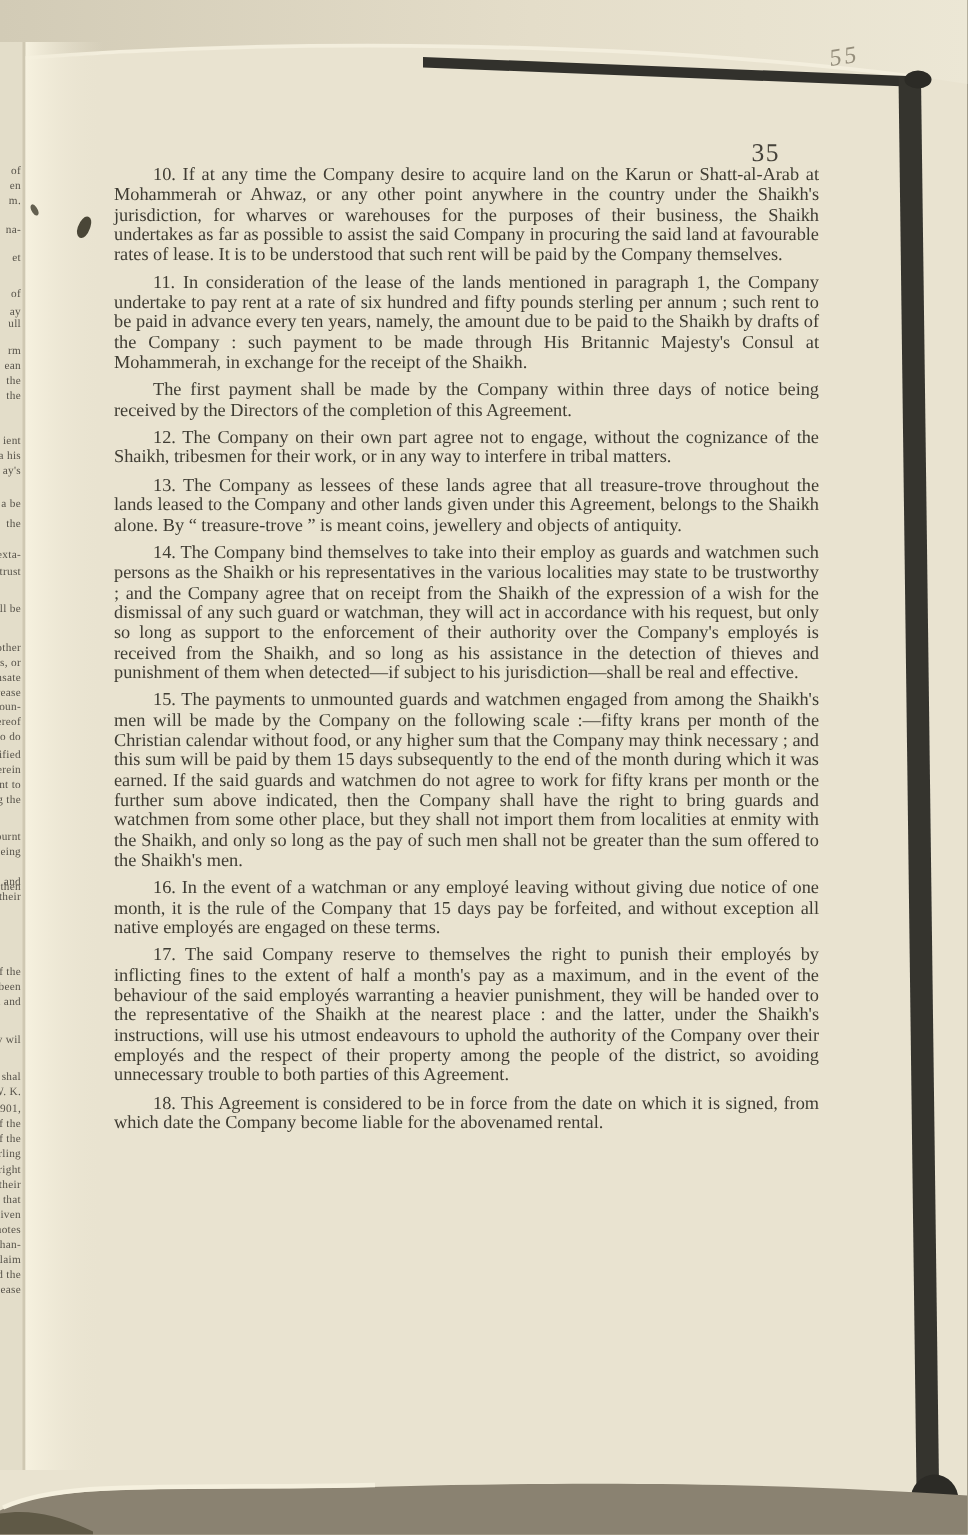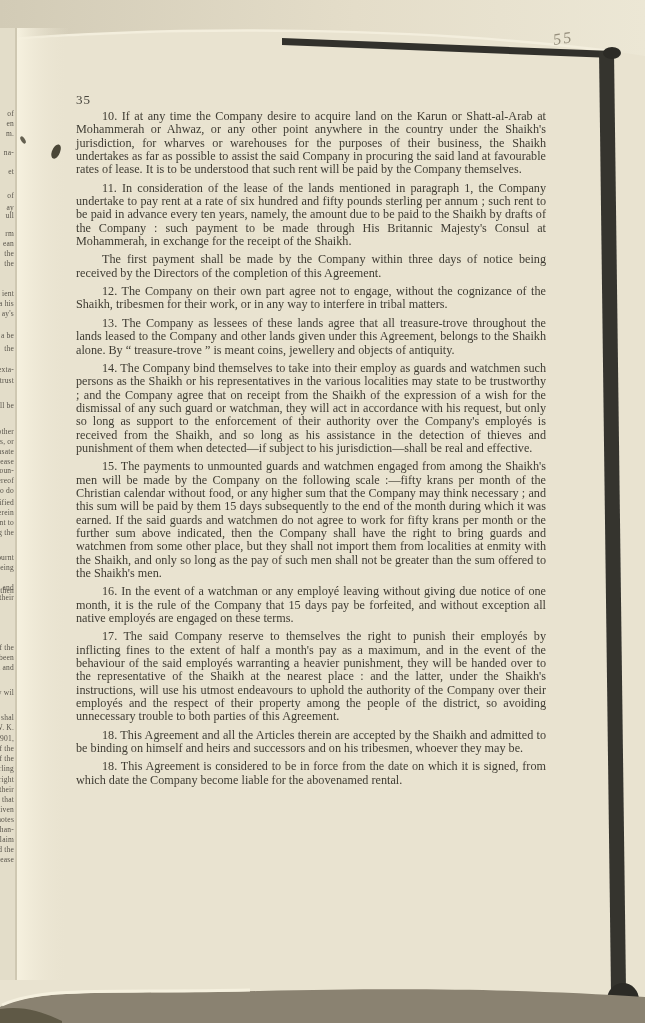--- a/index.html
+++ b/index.html
@@ -12,21 +12,21 @@
   
   .edge-strip{position:absolute;left:0;top:0;width:15px;height:894px;}
   .frag{
     position:absolute;right:1px;white-space:nowrap;
     font-size:7.5px;line-height:8px;color:#57534a;
     letter-spacing:0.2px;
   }
 
   .page-number{
     position:absolute;left:76px;top:92px;width:444px;
-    text-align:left;font-size:13px;color:#45423a;letter-spacing:1px;
+    text-align:right;font-size:17px;color:#45423a;letter-spacing:1px;
   }
   .folio{
     position:absolute;left:553px;top:28px;width:40px;
     font-size:16px;font-style:italic;color:#958e7c;
     transform:rotate(-9deg);letter-spacing:2px;
   }
 
   .content{
     position:absolute;left:76px;top:110px;width:470px;
     color:#3f3c33;font-size:12.2px;line-height:13.35px;
@@ -145,17 +145,16 @@
   <div class="content">
       <p>10. If at any time the Company desire to acquire land on the Karun or Shatt-al-Arab at Mohammerah or Ahwaz, or any other point anywhere in the country under the Shaikh's jurisdiction, for wharves or warehouses for the purposes of their business, the Shaikh undertakes as far as possible to assist the said Company in procuring the said land at favourable rates of lease. It is to be understood that such rent will be paid by the Company themselves.</p>
       <p>11. In consideration of the lease of the lands mentioned in paragraph 1, the Company undertake to pay rent at a rate of six hundred and fifty pounds sterling per annum ; such rent to be paid in advance every ten years, namely, the amount due to be paid to the Shaikh by drafts of the Company : such payment to be made through His Britannic Majesty's Consul at Mohammerah, in exchange for the receipt of the Shaikh.</p>
       <p>The first payment shall be made by the Company within three days of notice being received by the Directors of the completion of this Agreement.</p>
       <p>12. The Company on their own part agree not to engage, without the cognizance of the Shaikh, tribesmen for their work, or in any way to interfere in tribal matters.</p>
       <p>13. The Company as lessees of these lands agree that all treasure-trove throughout the lands leased to the Company and other lands given under this Agreement, belongs to the Shaikh alone.  By “ treasure-trove ” is meant coins, jewellery and objects of antiquity.</p>
       <p>14. The Company bind themselves to take into their employ as guards and watchmen such persons as the Shaikh or his representatives in the various localities may state to be trustworthy ; and the Company agree that on receipt from the Shaikh of the expression of a wish for the dismissal of any such guard or watchman, they will act in accordance with his request, but only so long as support to the enforcement of their authority over the Company's employés is received from the Shaikh, and so long as his assistance in the detection of thieves and punishment of them when detected—if subject to his jurisdiction—shall be real and effective.</p>
       <p>15. The payments to unmounted guards and watchmen engaged from among the Shaikh's men will be made by the Company on the following scale :—fifty krans per month of the Christian calendar without food, or any higher sum that the Company may think necessary ; and this sum will be paid by them 15 days subsequently to the end of the month during which it was earned.  If the said guards and watchmen do not agree to work for fifty krans per month or the further sum above indicated, then the Company shall have the right to bring guards and watchmen from some other place, but they shall not import them from localities at enmity with the Shaikh, and only so long as the pay of such men shall not be greater than the sum offered to the Shaikh's men.</p>
       <p>16. In the event of a watchman or any employé leaving without giving due notice of one month, it is the rule of the Company that 15 days pay be forfeited, and without exception all native employés are engaged on these terms.</p>
       <p>17. The said Company reserve to themselves the right to punish their employés by inflicting fines to the extent of half a month's pay as a maximum, and in the event of the behaviour of the said employés warranting a heavier punishment, they will be handed over to the representative of the Shaikh at the nearest place : and the latter, under the Shaikh's instructions, will use his utmost endeavours to uphold the authority of the Company over their employés and the respect of their property among the people of the district, so avoiding unnecessary trouble to both parties of this Agreement.</p>
-      <p>18. This Agreement and all the Articles therein are accepted by the Shaikh and admitted to be binding on himself and heirs and successors and on his tribesmen, whoever they may be.</p>
       <p>18. This Agreement is considered to be in force from the date on which it is signed, from which date the Company become liable for the abovenamed rental.</p>
     </div>
 
 </div>
 
 </body></html>

